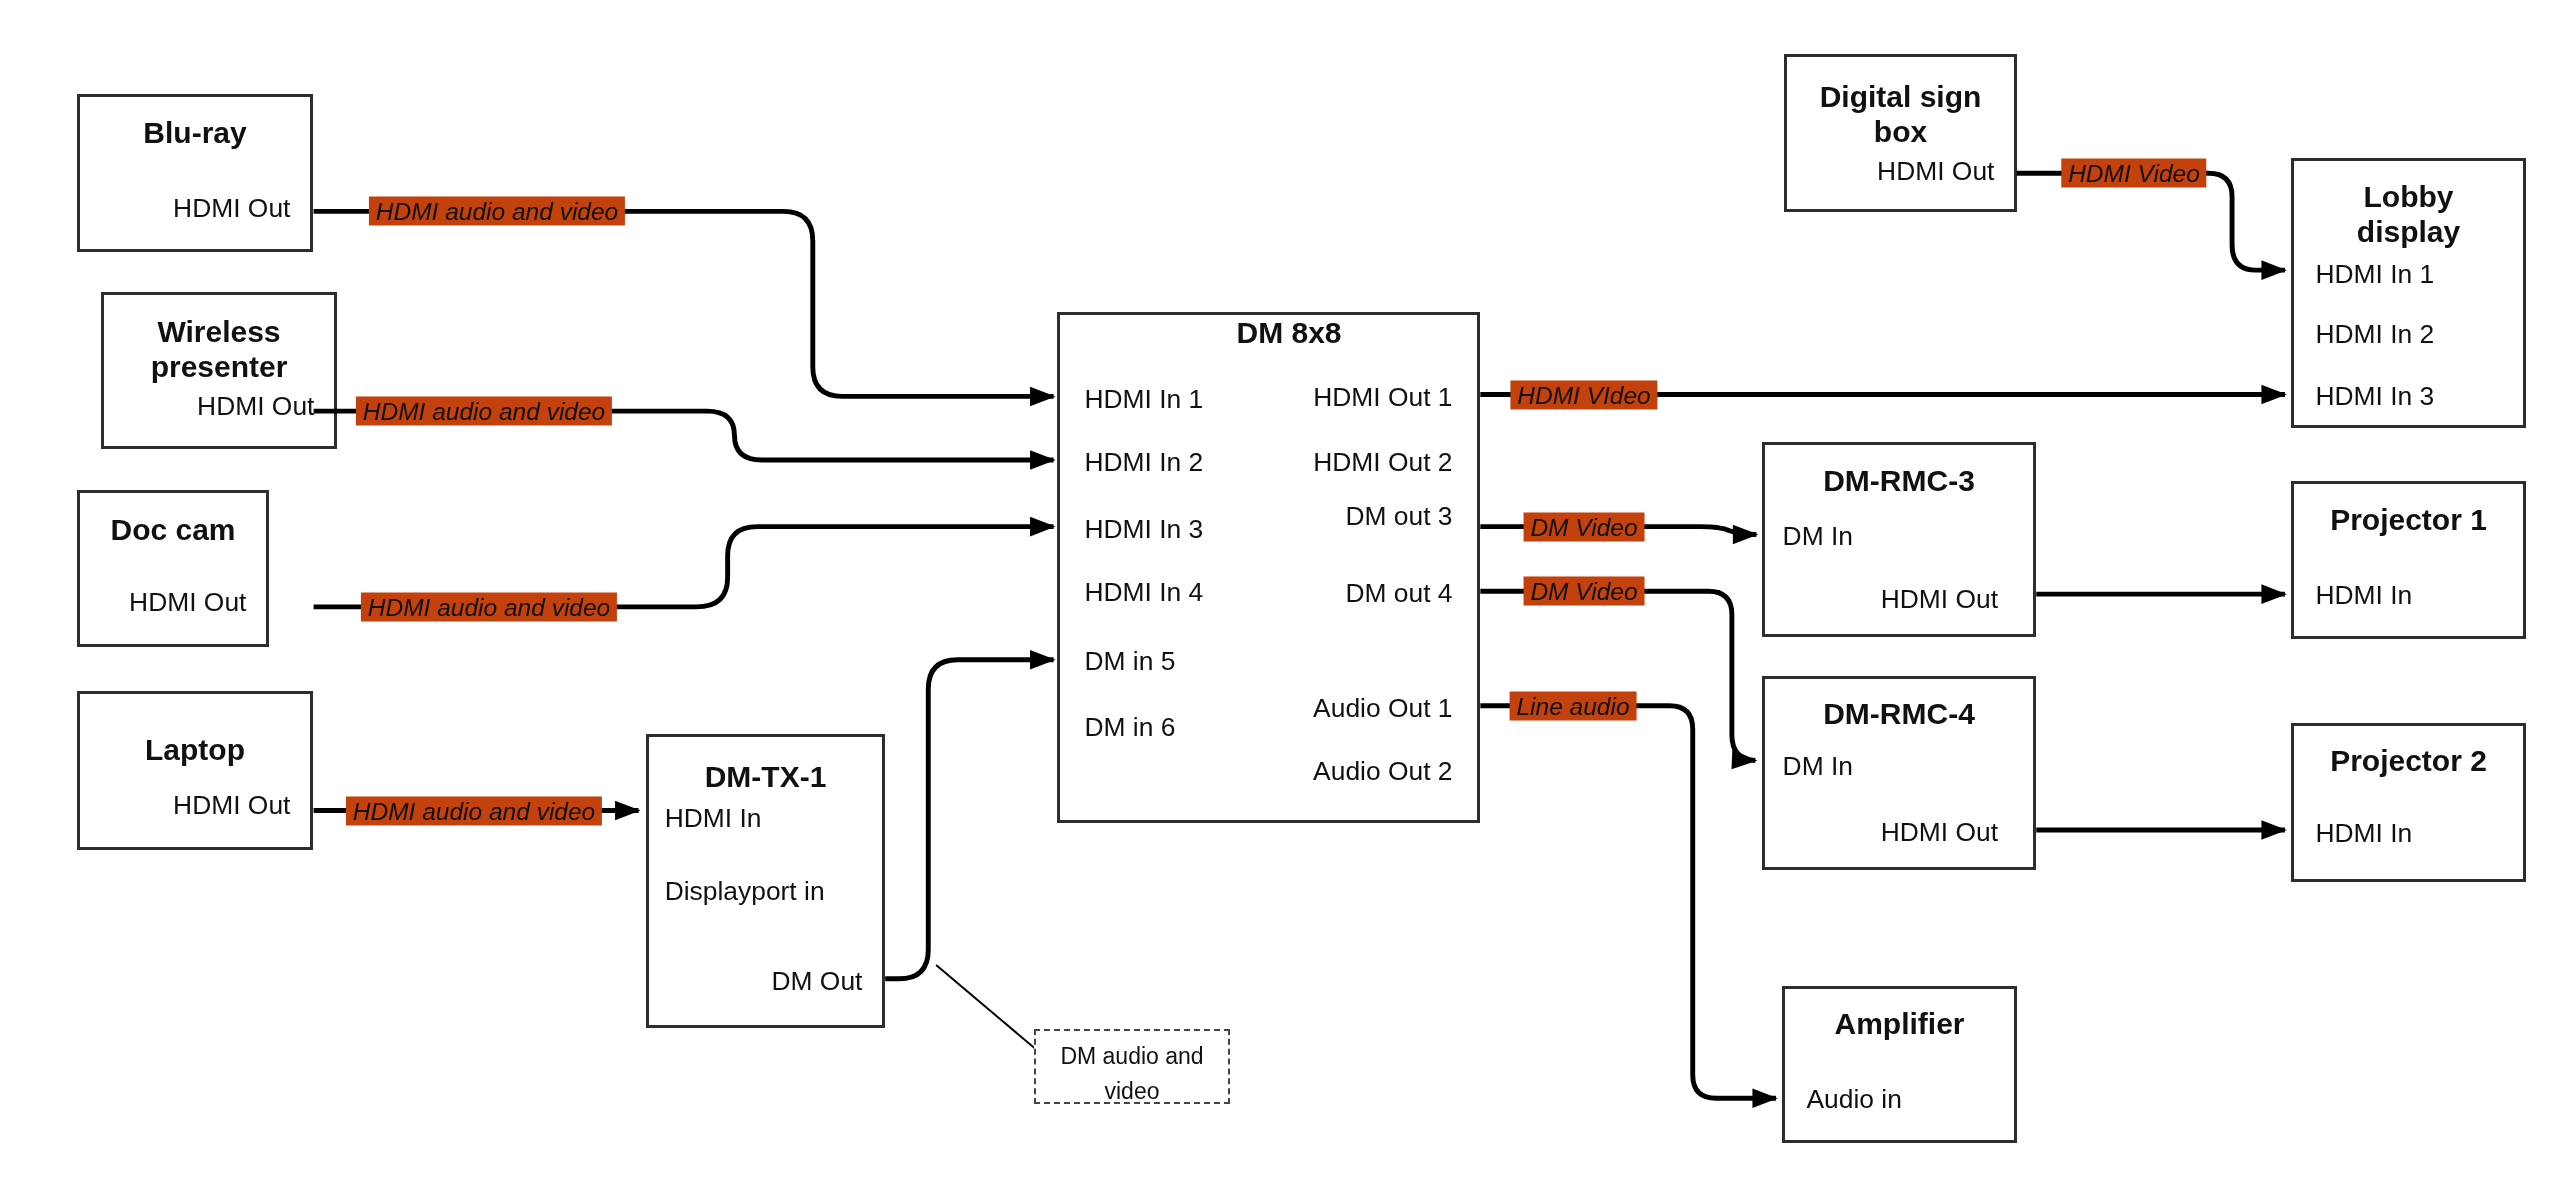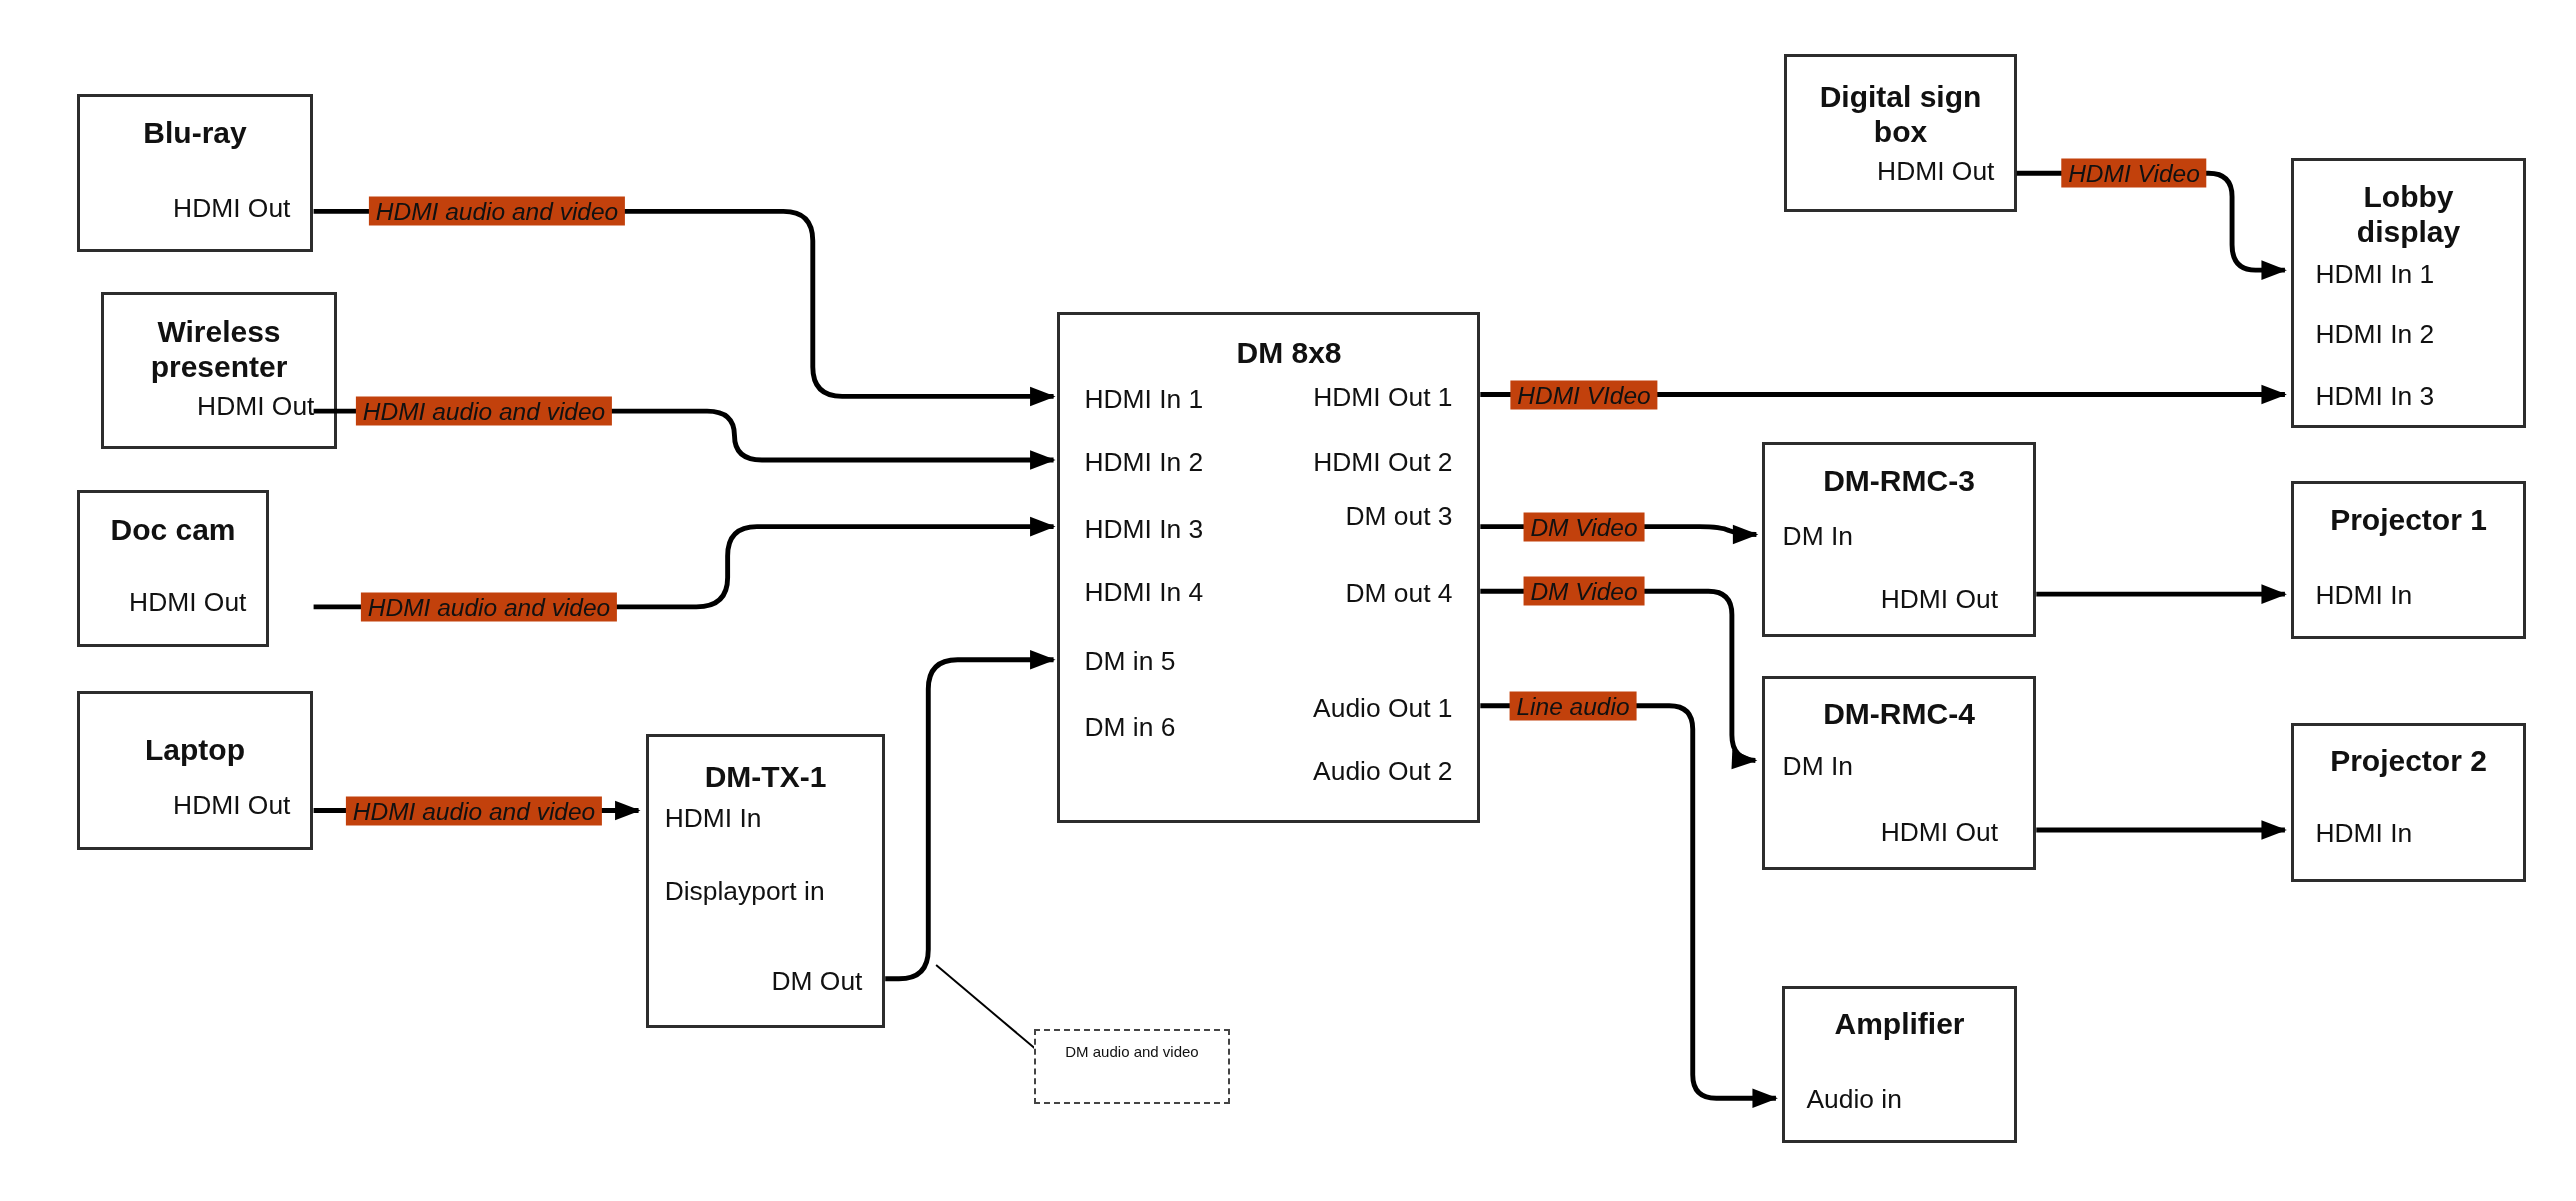--- a/index.html
+++ b/index.html
@@ -17,21 +17,21 @@
   .port{
     position:absolute;font-size:26.4px;line-height:31px;white-space:nowrap;
   }
   .wires{position:absolute;left:0;top:0;}
   .wlabel{
     position:absolute;transform:translate(-50%,-50%);background:#c2410c;
     padding:0 6.9px;font-size:24.5px;line-height:29px;white-space:nowrap;font-style:italic;
   }
   .note{
     position:absolute;border:2px dashed #444444;box-sizing:border-box;
-    font-size:15px;line-height:25px;text-align:center;padding-top:7.8px;background:#ffffff;
+    font-size:23px;line-height:35px;text-align:center;padding-top:7.8px;background:#ffffff;
   }
   .note-inner{display:inline-block;max-width:147px;}
 </style>
 </head>
 <body>
 
 <div class="canvas">
 
   <div class="box" style="left:77px;top:94px;width:236px;height:158px;">
     <div class="title" style="top:17.6px;">Blu-ray</div>
@@ -54,21 +54,21 @@
   </div>
 
   <div class="box" style="left:646px;top:734px;width:239px;height:294px;">
     <div class="title" style="top:21.5px;">DM-TX-1</div>
     <span class="port" style="left:15.7px;top:66px;">HDMI In</span>
     <span class="port" style="left:15.7px;top:139px;">Displayport in</span>
     <span class="port" style="right:19.6px;top:229px;">DM Out</span>
   </div>
 
   <div class="box" style="left:1057px;top:312px;width:423px;height:511px;">
-    <div class="title" style="top:20px;padding-left:41px;">DM 8x8</div>
+    <div class="title" style="top:0;padding-left:41px;">DM 8x8</div>
     <span class="port" style="left:24.5px;top:69px;">HDMI In 1</span>
     <span class="port" style="left:24.5px;top:132px;">HDMI In 2</span>
     <span class="port" style="left:24.5px;top:199px;">HDMI In 3</span>
     <span class="port" style="left:24.5px;top:262px;">HDMI In 4</span>
     <span class="port" style="left:24.5px;top:331px;">DM in 5</span>
     <span class="port" style="left:24.5px;top:397px;">DM in 6</span>
     <span class="port" style="right:24.5px;top:67px;">HDMI Out 1</span>
     <span class="port" style="right:24.5px;top:132px;">HDMI Out 2</span>
     <span class="port" style="right:24.5px;top:186px;text-align:center;">DM out 3</span>
     <span class="port" style="right:24.5px;top:263px;">DM out 4</span>

